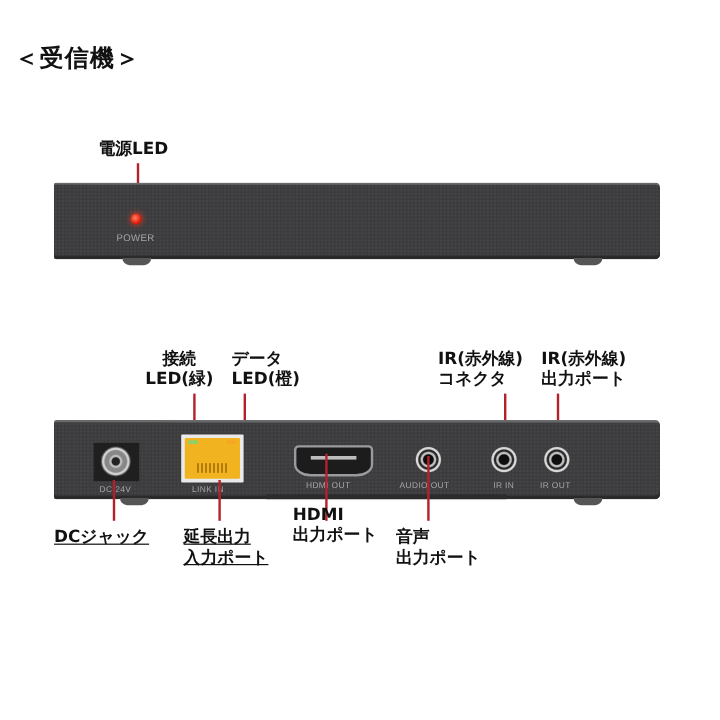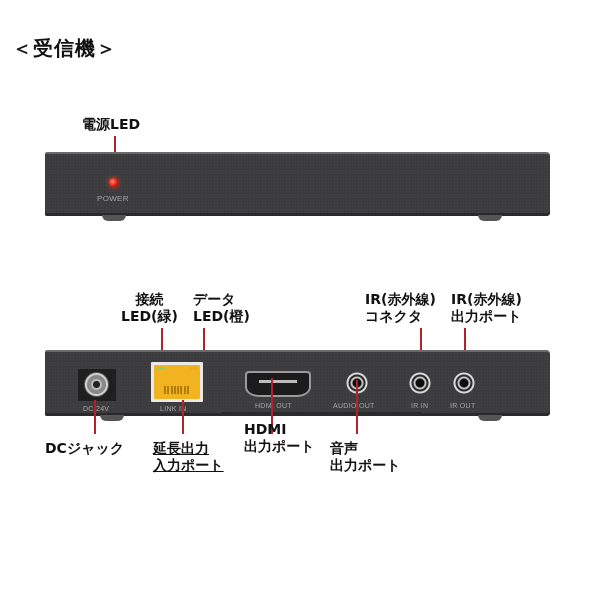--- a/index.html
+++ b/index.html
@@ -110,21 +110,21 @@
 </div>
 <div class="foot" style="left:100px; top:415px;"></div>
 <div class="abs" style="left:222px; top:412px; width:200px; height:4px; background:#2b2b2c;"></div>
 <div class="foot" style="left:478px; top:415px;"></div>
 
 <div class="leader" style="left:94px; top:400px; height:34px;"></div>
 <div class="leader" style="left:182px; top:400px; height:34px;"></div>
 <div class="leader" style="left:271px; top:378px; height:56px;"></div>
 <div class="leader" style="left:356px; top:380px; height:54px;"></div>
 
-<div class="abs callout" style="left:45px; top:440px;">
+<div class="abs callout" style="left:45px; top:440px;text-decoration:underline;">
   <div>DCジャック</div>
 </div>
 <div class="abs callout" style="left:153px; top:440px;text-decoration:underline;">
   <div>延長出力</div>
   <div>入力ポート</div>
 </div>
 <div class="abs callout" style="left:244px; top:421px;">
   <div>HDMI</div>
   <div>出力ポート</div>
 </div>

